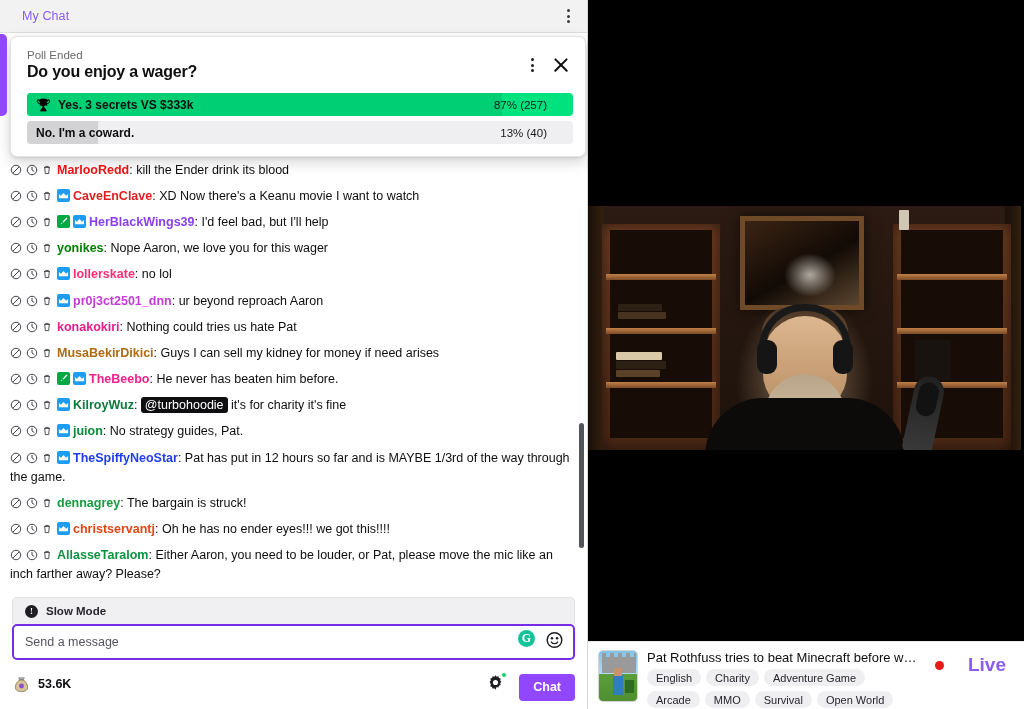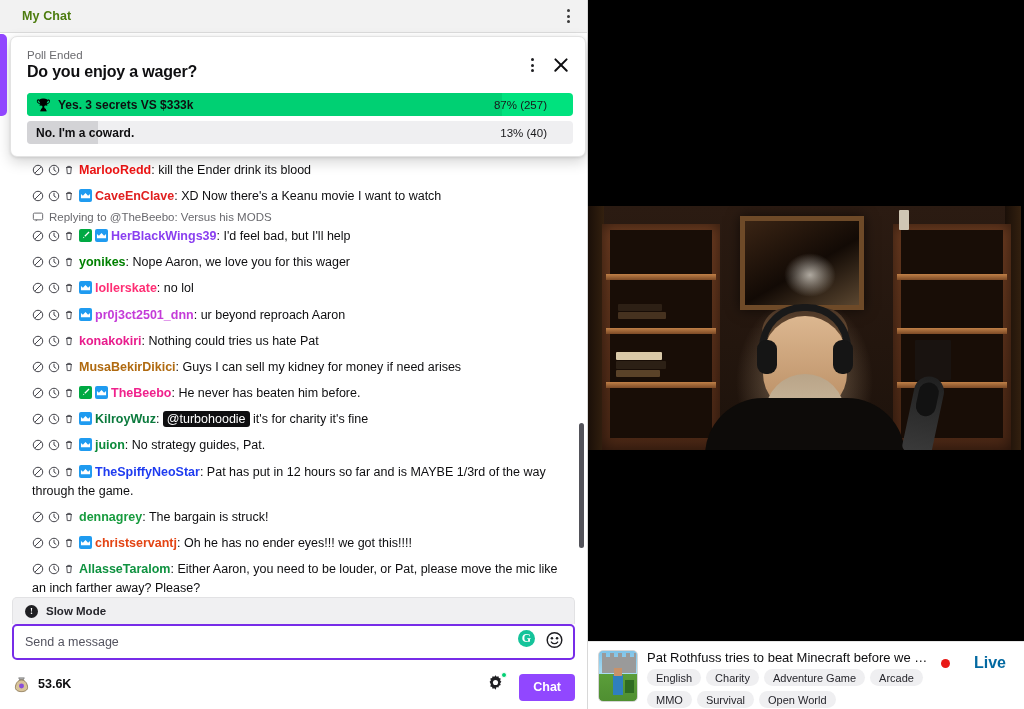--- a/index.html
+++ b/index.html
@@ -21,21 +21,21 @@
   }
   .panel-header {
     height: 33px; min-height:33px;
     background: #f2f2f2;
     border-bottom: 1px solid #dcdcdc;
     display: flex; align-items: center;
     padding: 0 12px 0 22px;
     position: relative;
   }
   .panel-header .title {
-    font-size: 12.5px; font-weight: bold; color: #4d7c0f; letter-spacing: .1px;
+    font-size: 12.5px; font-weight: normal; color: #8b5cf6; letter-spacing: .1px;
   }
   .kebab {
     position: absolute; right: 14px; top: 50%; transform: translateY(-50%);
     display: flex; flex-direction: column; gap: 2.5px; align-items:center;
     cursor: pointer; padding: 3px;
   }
   .kebab i { display:block; width: 3px; height: 3px; border-radius: 50%; background: #3a3a3a; }
 
   
   .left-handle {
@@ -90,21 +90,21 @@
   }
   .trophy { font-size: 12px; line-height: 1; }
   .poll-pct {
     position: absolute; right: 26px; z-index: 2;
     font-size: 11.5px; color: #18181b; font-weight: normal;
   }
 
   
   .messages {
     flex: 1; overflow: hidden;
-    padding: 6px 14px 4px 32px;
+    padding: 6px 14px 4px 10px;
     position: relative;
   }
   .msg {
     font-size: 12.5px; line-height: 1.52; color: #0e0e10;
     padding: 3.6px 0;
     word-wrap: break-word;
   }
   .modicons { display: inline-flex; align-items: center; gap: 3.5px; vertical-align: -2px; margin-right: 4px; }
   .modicons svg { display: block; }
   .badge {
@@ -300,21 +300,21 @@
     font-size: 13px; color: #0e0e10; white-space: nowrap; overflow: hidden;
     text-overflow: ellipsis; margin-bottom: 4px;
   }
   .tags { display: flex; flex-wrap: wrap; gap: 5px; }
   .tag {
     background: #efeff1; color: #26262c; border-radius: 10px;
     padding: 2.5px 9px; font-size: 11px; cursor: pointer; white-space: nowrap;
   }
   .live-wrap { display: flex; align-items: center; gap: 5px; padding: 4px 8px 0 4px; flex:none; }
   .live-dot { width: 9px; height: 9px; border-radius: 50%; background: #e91916; }
-  .live-text { font-size: 16px; font-weight: bold; color: #0369a1; padding-left: 19px; }
+  .live-text { font-size: 19px; font-weight: bold; color: #8b5cf6; padding-left: 19px; }
 </style>
 </head>
 <body>
 
 <div class="app">
 
   <div class="chat-panel">
 
     <div class="panel-header">
       <span class="title">My Chat</span>
@@ -382,27 +382,20 @@
   <svg width="12" height="12" viewBox="0 0 16 16">
                 <circle cx="8" cy="8" r="6.3" fill="none" stroke="#3f3f46" stroke-width="1.3"></circle>
                 <path d="M8 4.3V8l2.6 1.8" fill="none" stroke="#3f3f46" stroke-width="1.3" stroke-linecap="round"></path>
               </svg>
   <svg width="12" height="12" viewBox="0 0 16 16">
                 <path d="M4 4.6h8M6.2 4.6V3.2h3.6v1.4M5 4.6l.7 8.2h4.6L11 4.6" fill="none" stroke="#3f3f46" stroke-width="1.2" stroke-linejoin="round"></path>
               </svg>
 </span><span class="badge sub"><svg width="13" height="13" viewBox="0 0 16 16">
                 <path d="M2.4 6.2l2.4 2 3.2-3.4 3.2 3.4 2.4-2v5.2H2.4z" fill="#fff"></path>
               </svg></span><span class="uname" style="color:#e02020">CaveEnClave</span><span>: </span><span>XD Now there's a Keanu movie I want to watch</span></div>
-          <div class="reply-ctx">
-            <svg width="12" height="12" viewBox="0 0 16 16">
-              <rect x="1.8" y="2.8" width="12.4" height="9" rx="1.6" fill="none" stroke="#68686d" stroke-width="1.3"></rect>
-              <path d="M5 11.8v2.2l2.4-2.2" fill="#68686d"></path>
-            </svg>
-            <span>Replying to @TheBeebo: Versus his MODS</span>
-          </div>
           <div class="msg"><span class="modicons">
   <svg width="12" height="12" viewBox="0 0 16 16">
                 <circle cx="8" cy="8" r="6.3" fill="none" stroke="#3f3f46" stroke-width="1.3"></circle>
                 <line x1="3.6" y1="12.4" x2="12.4" y2="3.6" stroke="#3f3f46" stroke-width="1.3"></line>
               </svg>
   <svg width="12" height="12" viewBox="0 0 16 16">
                 <circle cx="8" cy="8" r="6.3" fill="none" stroke="#3f3f46" stroke-width="1.3"></circle>
                 <path d="M8 4.3V8l2.6 1.8" fill="none" stroke="#3f3f46" stroke-width="1.3" stroke-linecap="round"></path>
               </svg>
   <svg width="12" height="12" viewBox="0 0 16 16">

